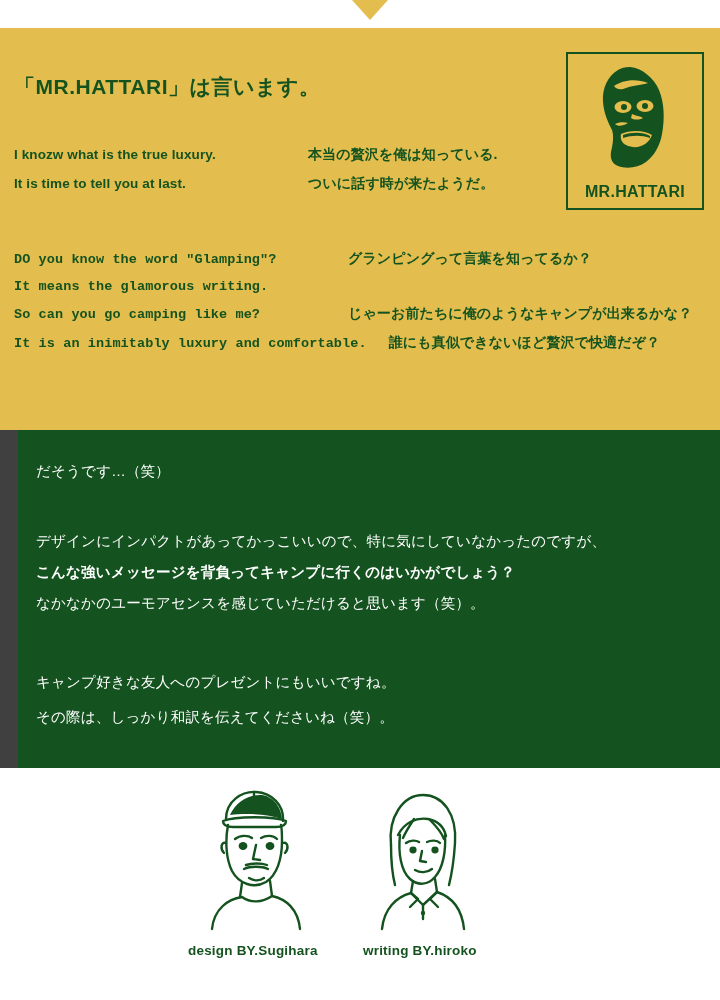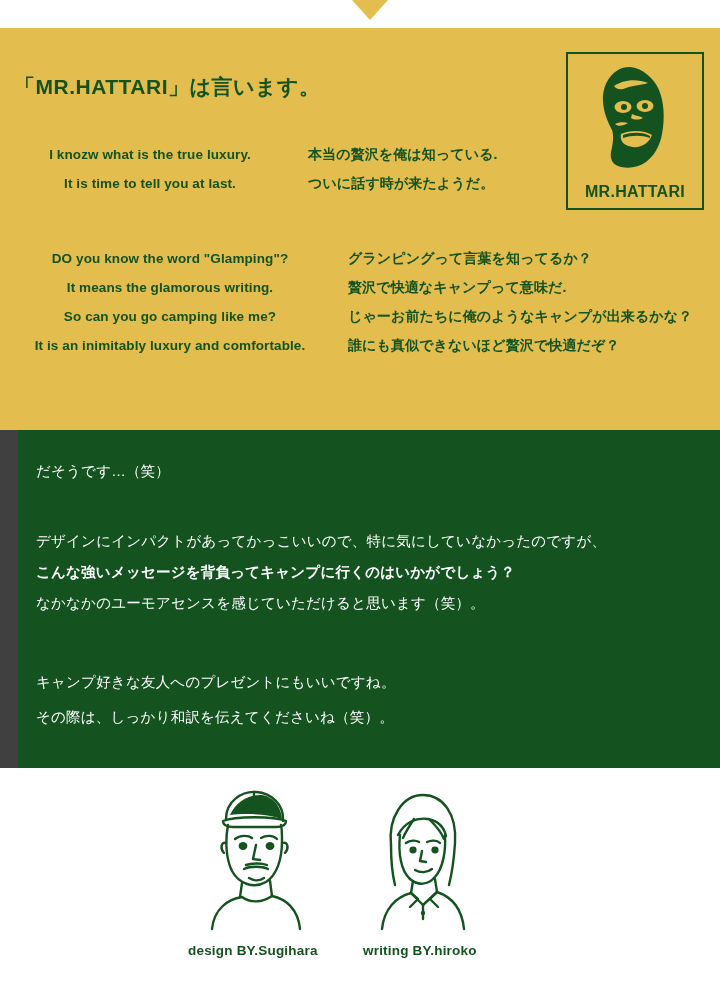--- a/index.html
+++ b/index.html
@@ -96,37 +96,36 @@
     width: 700px;
   }
   .block-a { top: 118px; }
   .block-b { top: 222px; }
 
   .line-row {
     display: flex;
     align-items: baseline;
     margin-bottom: 11px;
     white-space: nowrap;
-    text-align: center;
   }
   .en {
     font-size: 13.5px;
     font-weight: bold;
     color: #14531f;
     letter-spacing: 0.1px;
   }
   .jp {
     font-size: 14px;
     font-weight: bold;
     color: #14531f;
     margin-left: 22px;
     letter-spacing: 0.1px;
   }
   .en-w1 { min-width: 272px; }
-  .en-w2 { min-width: 312px; }
+  .en-w2 { min-width: 312px; font-family: Liberation Mono, monospace; }
 
   
   .green-panel {
     position: absolute;
     top: 430px; left: 18px;
     width: 720px;
     height: 338px;
     background: #14531f;
     box-sizing: border-box;
   }
@@ -228,21 +227,20 @@
       </div>
     </div>
 
     <div class="lines-block block-b">
       <div class="line-row">
         <span class="en en-w2">DO you know the word "Glamping"?</span>
         <span class="jp">グランピングって言葉を知ってるか？</span>
       </div>
       <div class="line-row">
         <span class="en en-w2">It means the glamorous writing.</span>
-        <span class="jp">贅沢で快適なキャンプって意味だ.</span>
       </div>
       <div class="line-row">
         <span class="en en-w2">So can you go camping like me?</span>
         <span class="jp">じゃーお前たちに俺のようなキャンプが出来るかな？</span>
       </div>
       <div class="line-row">
         <span class="en en-w2">It is an inimitably luxury and comfortable.</span>
         <span class="jp">誰にも真似できないほど贅沢で快適だぞ？</span>
       </div>
     </div>

